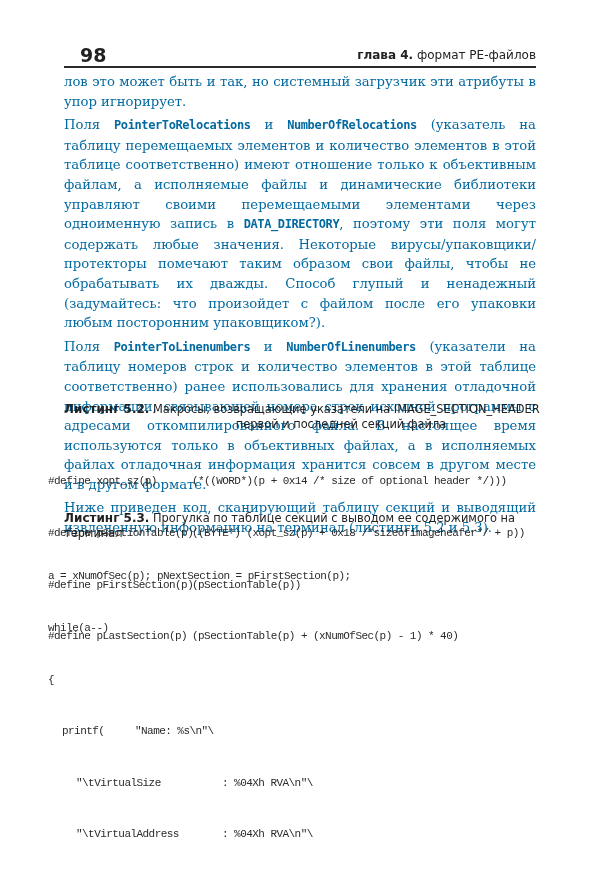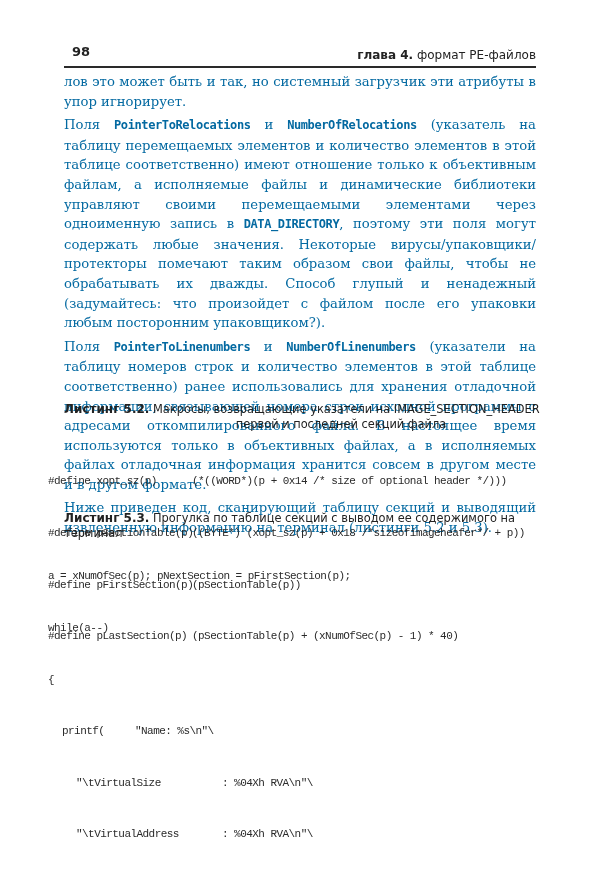--- a/index.html
+++ b/index.html
@@ -5,22 +5,22 @@
     html, body { margin: 0; padding: 0; }
     body {
       width: 600px; height: 881px; background: #ffffff; position: relative; overflow: hidden;
       color: #1e1e1e;
     }
     .header {
       position: absolute; left: 64px; top: 44px; width: 472px; height: 22px;
       border-bottom: 2px solid #2a2a2a;
     }
     .page-num {
-      position: absolute; left: 8px; top: 0; font-family: "DejaVu Sans", sans-serif;
-      font-weight: bold; font-size: 13px; color: #222;
+      position: absolute; left: 16px; top: 0; font-family: "DejaVu Sans", sans-serif;
+      font-weight: bold; font-size: 19px; color: #222;
     }
     .running {
       position: absolute; right: 0; top: 4px; font-family: "DejaVu Sans", sans-serif;
       font-size: 12px; color: #222;
     }
     .running b { font-weight: bold; }
     .body {
       position: absolute; left: 64px; top: 72px; width: 472px;
       font-family: "DejaVu Serif", serif; font-size: 13.2px; line-height: 19.6px;
       text-align: justify; color: #0369a1;

